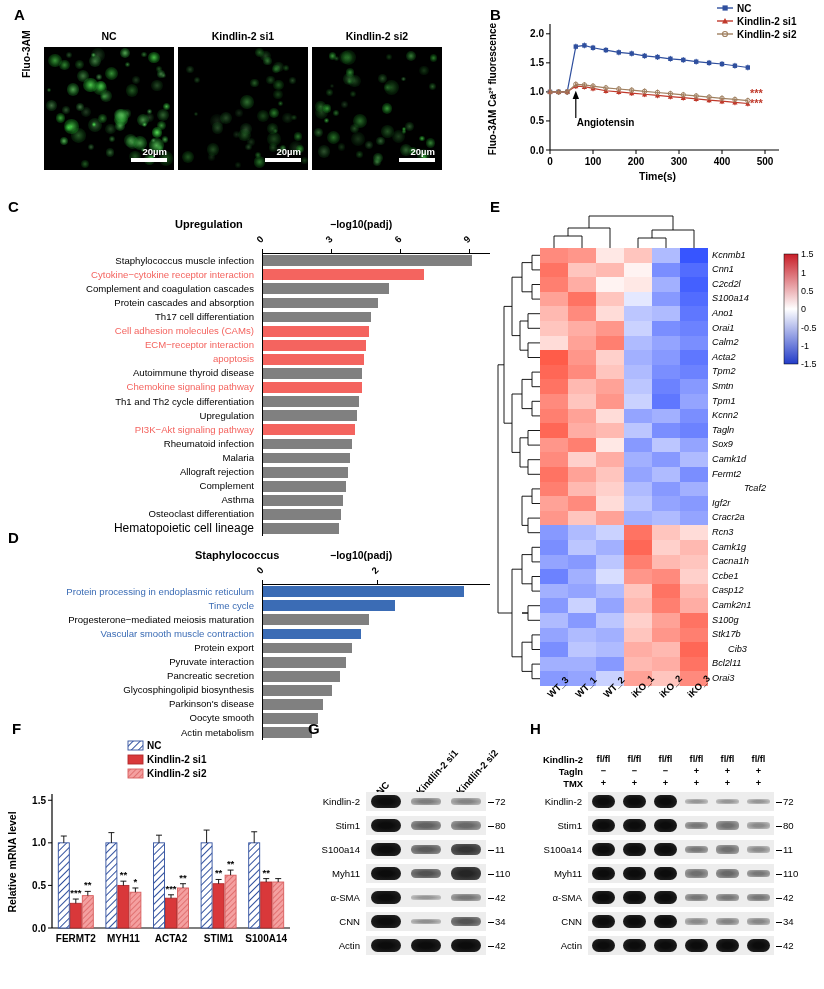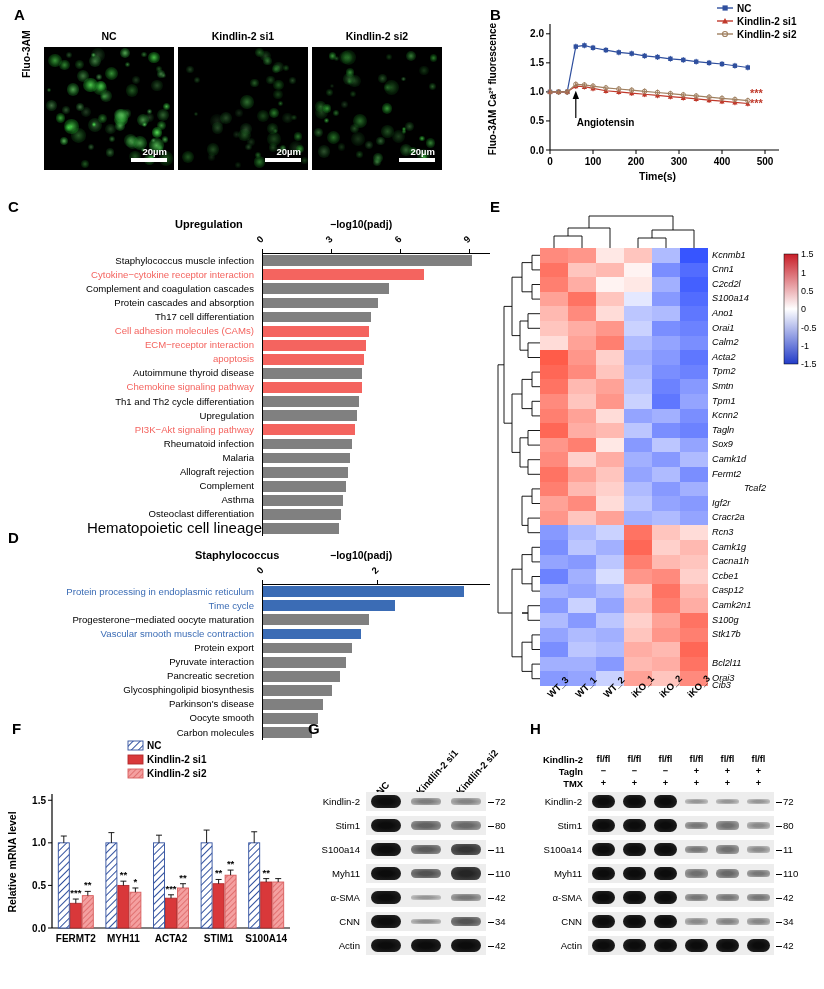--- a/index.html
+++ b/index.html
@@ -483,57 +483,57 @@
       <div class="bar-label" style="position: absolute; left: 7px; top: 255.9px; width: 251px; font-size: 9.6px; color: rgb(0, 0, 0);">Malaria</div>
       <div class="bar-rect" style="position: absolute; left: 263px; top: 256.6px; width: 87.2px; height: 10.9px; background: rgb(128, 128, 128);"></div>
       <div class="bar-label" style="position: absolute; left: 7px; top: 270px; width: 251px; font-size: 9.6px; color: rgb(0, 0, 0);">Allograft rejection</div>
       <div class="bar-rect" style="position: absolute; left: 263px; top: 270.7px; width: 84.9053px; height: 10.9px; background: rgb(128, 128, 128);"></div>
       <div class="bar-label" style="position: absolute; left: 7px; top: 284.1px; width: 251px; font-size: 9.6px; color: rgb(0, 0, 0);">Complement</div>
       <div class="bar-rect" style="position: absolute; left: 263px; top: 284.8px; width: 82.6105px; height: 10.9px; background: rgb(128, 128, 128);"></div>
       <div class="bar-label" style="position: absolute; left: 7px; top: 298.2px; width: 251px; font-size: 9.6px; color: rgb(0, 0, 0);">Asthma</div>
       <div class="bar-rect" style="position: absolute; left: 263px; top: 298.9px; width: 80.3158px; height: 10.9px; background: rgb(128, 128, 128);"></div>
       <div class="bar-label" style="position: absolute; left: 7px; top: 312.3px; width: 251px; font-size: 9.6px; color: rgb(0, 0, 0);">Osteoclast differentiation</div>
       <div class="bar-rect" style="position: absolute; left: 263px; top: 313px; width: 78.0211px; height: 10.9px; background: rgb(128, 128, 128);"></div>
-      <div class="bar-label" style="position: absolute; left: 15px; top: 326.4px; width: 251px; font-size: 15px; color: rgb(0, 0, 0);">Hematopoietic cell lineage</div>
+      <div class="bar-label" style="position: absolute; left: 7px; top: 326.4px; width: 251px; font-size: 12px; color: rgb(0, 0, 0);">Hematopoietic cell lineage</div>
       <div class="bar-rect" style="position: absolute; left: 263px; top: 327.1px; width: 75.7263px; height: 10.9px; background: rgb(128, 128, 128);"></div>
     </div>
 </div>
 
 <div id="panelD">
   <div class="panel-letter letter">D</div>
   <div style="position:absolute;left:195px;top:22px;font-size:11px;font-weight:bold;">Staphylococcus</div>
   <div style="position:absolute;left:330px;top:22px;font-size:10.5px;font-weight:bold;">−log10(padj)</div>
   <div id="chartD">
       <div style="position: absolute; left: 262px; top: 38px; font-size: 9.5px; font-weight: bold; transform: rotate(-45deg); transform-origin: left bottom;">0</div>
       <div style="position: absolute; left: 262px; top: 53px; width: 1px; height: 4px; background: rgb(0, 0, 0);"></div>
       <div style="position: absolute; left: 376.737px; top: 38px; font-size: 9.5px; font-weight: bold; transform: rotate(-45deg); transform-origin: left bottom;">2</div>
       <div style="position: absolute; left: 376.737px; top: 53px; width: 1px; height: 4px; background: rgb(0, 0, 0);"></div>
       <div style="position: absolute; left: 262px; top: 57px; width: 228px; height: 1.2px; background: rgb(0, 0, 0);"></div>
       <div style="position: absolute; left: 262px; top: 58px; width: 1.2px; height: 155.1px; background: rgb(0, 0, 0);"></div>
       <div class="bar-label" style="position: absolute; left: 7px; top: 58.5px; width: 251px; font-size: 9.6px; color: rgb(59, 108, 181);">Protein processing in endoplasmic reticulum</div>
       <div class="bar-rect" style="position: absolute; left: 263px; top: 59.2px; width: 200.789px; height: 10.9px; background: rgb(59, 108, 181);"></div>
       <div class="bar-label" style="position: absolute; left: 7px; top: 72.6px; width: 251px; font-size: 9.6px; color: rgb(59, 108, 181);">Time cycle</div>
       <div class="bar-rect" style="position: absolute; left: 263px; top: 73.3px; width: 131.947px; height: 10.9px; background: rgb(59, 108, 181);"></div>
-      <div class="bar-label" style="position: absolute; left: 7px; top: 86.7px; width: 251px; font-size: 9.6px; color: rgb(0, 0, 0);">Progesterone−mediated oocyte maturation</div>
+      <div class="bar-label" style="position: absolute; left: 7px; top: 86.7px; width: 251px; font-size: 9.6px; color: rgb(0, 0, 0);">Progesterone−mediated meiosis maturation</div>
       <div class="bar-rect" style="position: absolute; left: 263px; top: 87.4px; width: 106.132px; height: 10.9px; background: rgb(128, 128, 128);"></div>
       <div class="bar-label" style="position: absolute; left: 7px; top: 100.8px; width: 251px; font-size: 9.6px; color: rgb(59, 108, 181);">Vascular smooth muscle contraction</div>
       <div class="bar-rect" style="position: absolute; left: 263px; top: 101.5px; width: 97.5263px; height: 10.9px; background: rgb(59, 108, 181);"></div>
       <div class="bar-label" style="position: absolute; left: 7px; top: 114.9px; width: 251px; font-size: 9.6px; color: rgb(0, 0, 0);">Protein export</div>
       <div class="bar-rect" style="position: absolute; left: 263px; top: 115.6px; width: 88.9211px; height: 10.9px; background: rgb(128, 128, 128);"></div>
       <div class="bar-label" style="position: absolute; left: 7px; top: 129px; width: 251px; font-size: 9.6px; color: rgb(0, 0, 0);">Pyruvate interaction</div>
       <div class="bar-rect" style="position: absolute; left: 263px; top: 129.7px; width: 83.1842px; height: 10.9px; background: rgb(128, 128, 128);"></div>
       <div class="bar-label" style="position: absolute; left: 7px; top: 143.1px; width: 251px; font-size: 9.6px; color: rgb(0, 0, 0);">Pancreatic secretion</div>
       <div class="bar-rect" style="position: absolute; left: 263px; top: 143.8px; width: 77.4474px; height: 10.9px; background: rgb(128, 128, 128);"></div>
       <div class="bar-label" style="position: absolute; left: 7px; top: 157.2px; width: 251px; font-size: 9.6px; color: rgb(0, 0, 0);">Glycosphingolipid biosynthesis</div>
       <div class="bar-rect" style="position: absolute; left: 263px; top: 157.9px; width: 68.8421px; height: 10.9px; background: rgb(128, 128, 128);"></div>
       <div class="bar-label" style="position: absolute; left: 7px; top: 171.3px; width: 251px; font-size: 9.6px; color: rgb(0, 0, 0);">Parkinson's disease</div>
       <div class="bar-rect" style="position: absolute; left: 263px; top: 172px; width: 60.2368px; height: 10.9px; background: rgb(128, 128, 128);"></div>
       <div class="bar-label" style="position: absolute; left: 7px; top: 185.4px; width: 251px; font-size: 9.6px; color: rgb(0, 0, 0);">Oocyte smooth</div>
       <div class="bar-rect" style="position: absolute; left: 263px; top: 186.1px; width: 54.5px; height: 10.9px; background: rgb(128, 128, 128);"></div>
-      <div class="bar-label" style="position: absolute; left: 7px; top: 199.5px; width: 251px; font-size: 9.6px; color: rgb(0, 0, 0);">Carbon molecules</div>
+      <div class="bar-label" style="position: absolute; left: 7px; top: 199.5px; width: 251px; font-size: 9.6px; color: rgb(0, 0, 0);">Actin metabolism</div>
       <div class="bar-rect" style="position: absolute; left: 263px; top: 200.2px; width: 48.7632px; height: 10.9px; background: rgb(128, 128, 128);"></div>
     </div>
 </div>
 
 <div id="panelE">
   <div class="panel-letter letter">E</div>
   <div id="heatmapE" style="position:absolute;left:0;top:0;width:336px;height:520px;">
       <div class="hm-cell" style="left: 52px; top: 52px; width: 28px; height: 14.6px; background: rgb(255, 138, 125);"></div>
       <div class="hm-cell" style="left: 80px; top: 52px; width: 28px; height: 14.6px; background: rgb(255, 150, 138);"></div>
       <div class="hm-cell" style="left: 108px; top: 52px; width: 28px; height: 14.6px; background: rgb(255, 232, 229);"></div>
@@ -722,21 +722,21 @@
       <div class="hm-cell" style="left: 136px; top: 431.6px; width: 28px; height: 14.6px; background: rgb(255, 197, 190);"></div>
       <div class="hm-cell" style="left: 164px; top: 431.6px; width: 28px; height: 14.6px; background: rgb(255, 150, 138);"></div>
       <div class="hm-cell" style="left: 192px; top: 431.6px; width: 28px; height: 14.6px; background: rgb(255, 127, 112);"></div>
       <div class="hm-gene" style="left: 224px; top: 433.1px;">Stk17b</div>
       <div class="hm-cell" style="left: 52px; top: 446.2px; width: 28px; height: 14.6px; background: rgb(122, 142, 255);"></div>
       <div class="hm-cell" style="left: 80px; top: 446.2px; width: 28px; height: 14.6px; background: rgb(188, 198, 255);"></div>
       <div class="hm-cell" style="left: 108px; top: 446.2px; width: 28px; height: 14.6px; background: rgb(175, 187, 255);"></div>
       <div class="hm-cell" style="left: 136px; top: 446.2px; width: 28px; height: 14.6px; background: rgb(255, 173, 164);"></div>
       <div class="hm-cell" style="left: 164px; top: 446.2px; width: 28px; height: 14.6px; background: rgb(255, 185, 177);"></div>
       <div class="hm-cell" style="left: 192px; top: 446.2px; width: 28px; height: 14.6px; background: rgb(255, 103, 86);"></div>
-      <div class="hm-gene" style="left: 224px; top: 447.7px; margin-top: 36px;">Cib3</div>
+      <div class="hm-gene" style="left: 240px; top: 447.7px;">Cib3</div>
       <div class="hm-cell" style="left: 52px; top: 460.8px; width: 28px; height: 14.6px; background: rgb(162, 176, 255);"></div>
       <div class="hm-cell" style="left: 80px; top: 460.8px; width: 28px; height: 14.6px; background: rgb(162, 176, 255);"></div>
       <div class="hm-cell" style="left: 108px; top: 460.8px; width: 28px; height: 14.6px; background: rgb(135, 153, 255);"></div>
       <div class="hm-cell" style="left: 136px; top: 460.8px; width: 28px; height: 14.6px; background: rgb(255, 185, 177);"></div>
       <div class="hm-cell" style="left: 164px; top: 460.8px; width: 28px; height: 14.6px; background: rgb(255, 173, 164);"></div>
       <div class="hm-cell" style="left: 192px; top: 460.8px; width: 28px; height: 14.6px; background: rgb(255, 115, 99);"></div>
       <div class="hm-gene" style="left: 224px; top: 462.3px;">Bcl2l11</div>
       <div class="hm-cell" style="left: 52px; top: 475.4px; width: 28px; height: 14.6px; background: rgb(135, 153, 255);"></div>
       <div class="hm-cell" style="left: 80px; top: 475.4px; width: 28px; height: 14.6px; background: rgb(148, 164, 255);"></div>
       <div class="hm-cell" style="left: 108px; top: 475.4px; width: 28px; height: 14.6px; background: rgb(202, 210, 255);"></div>

